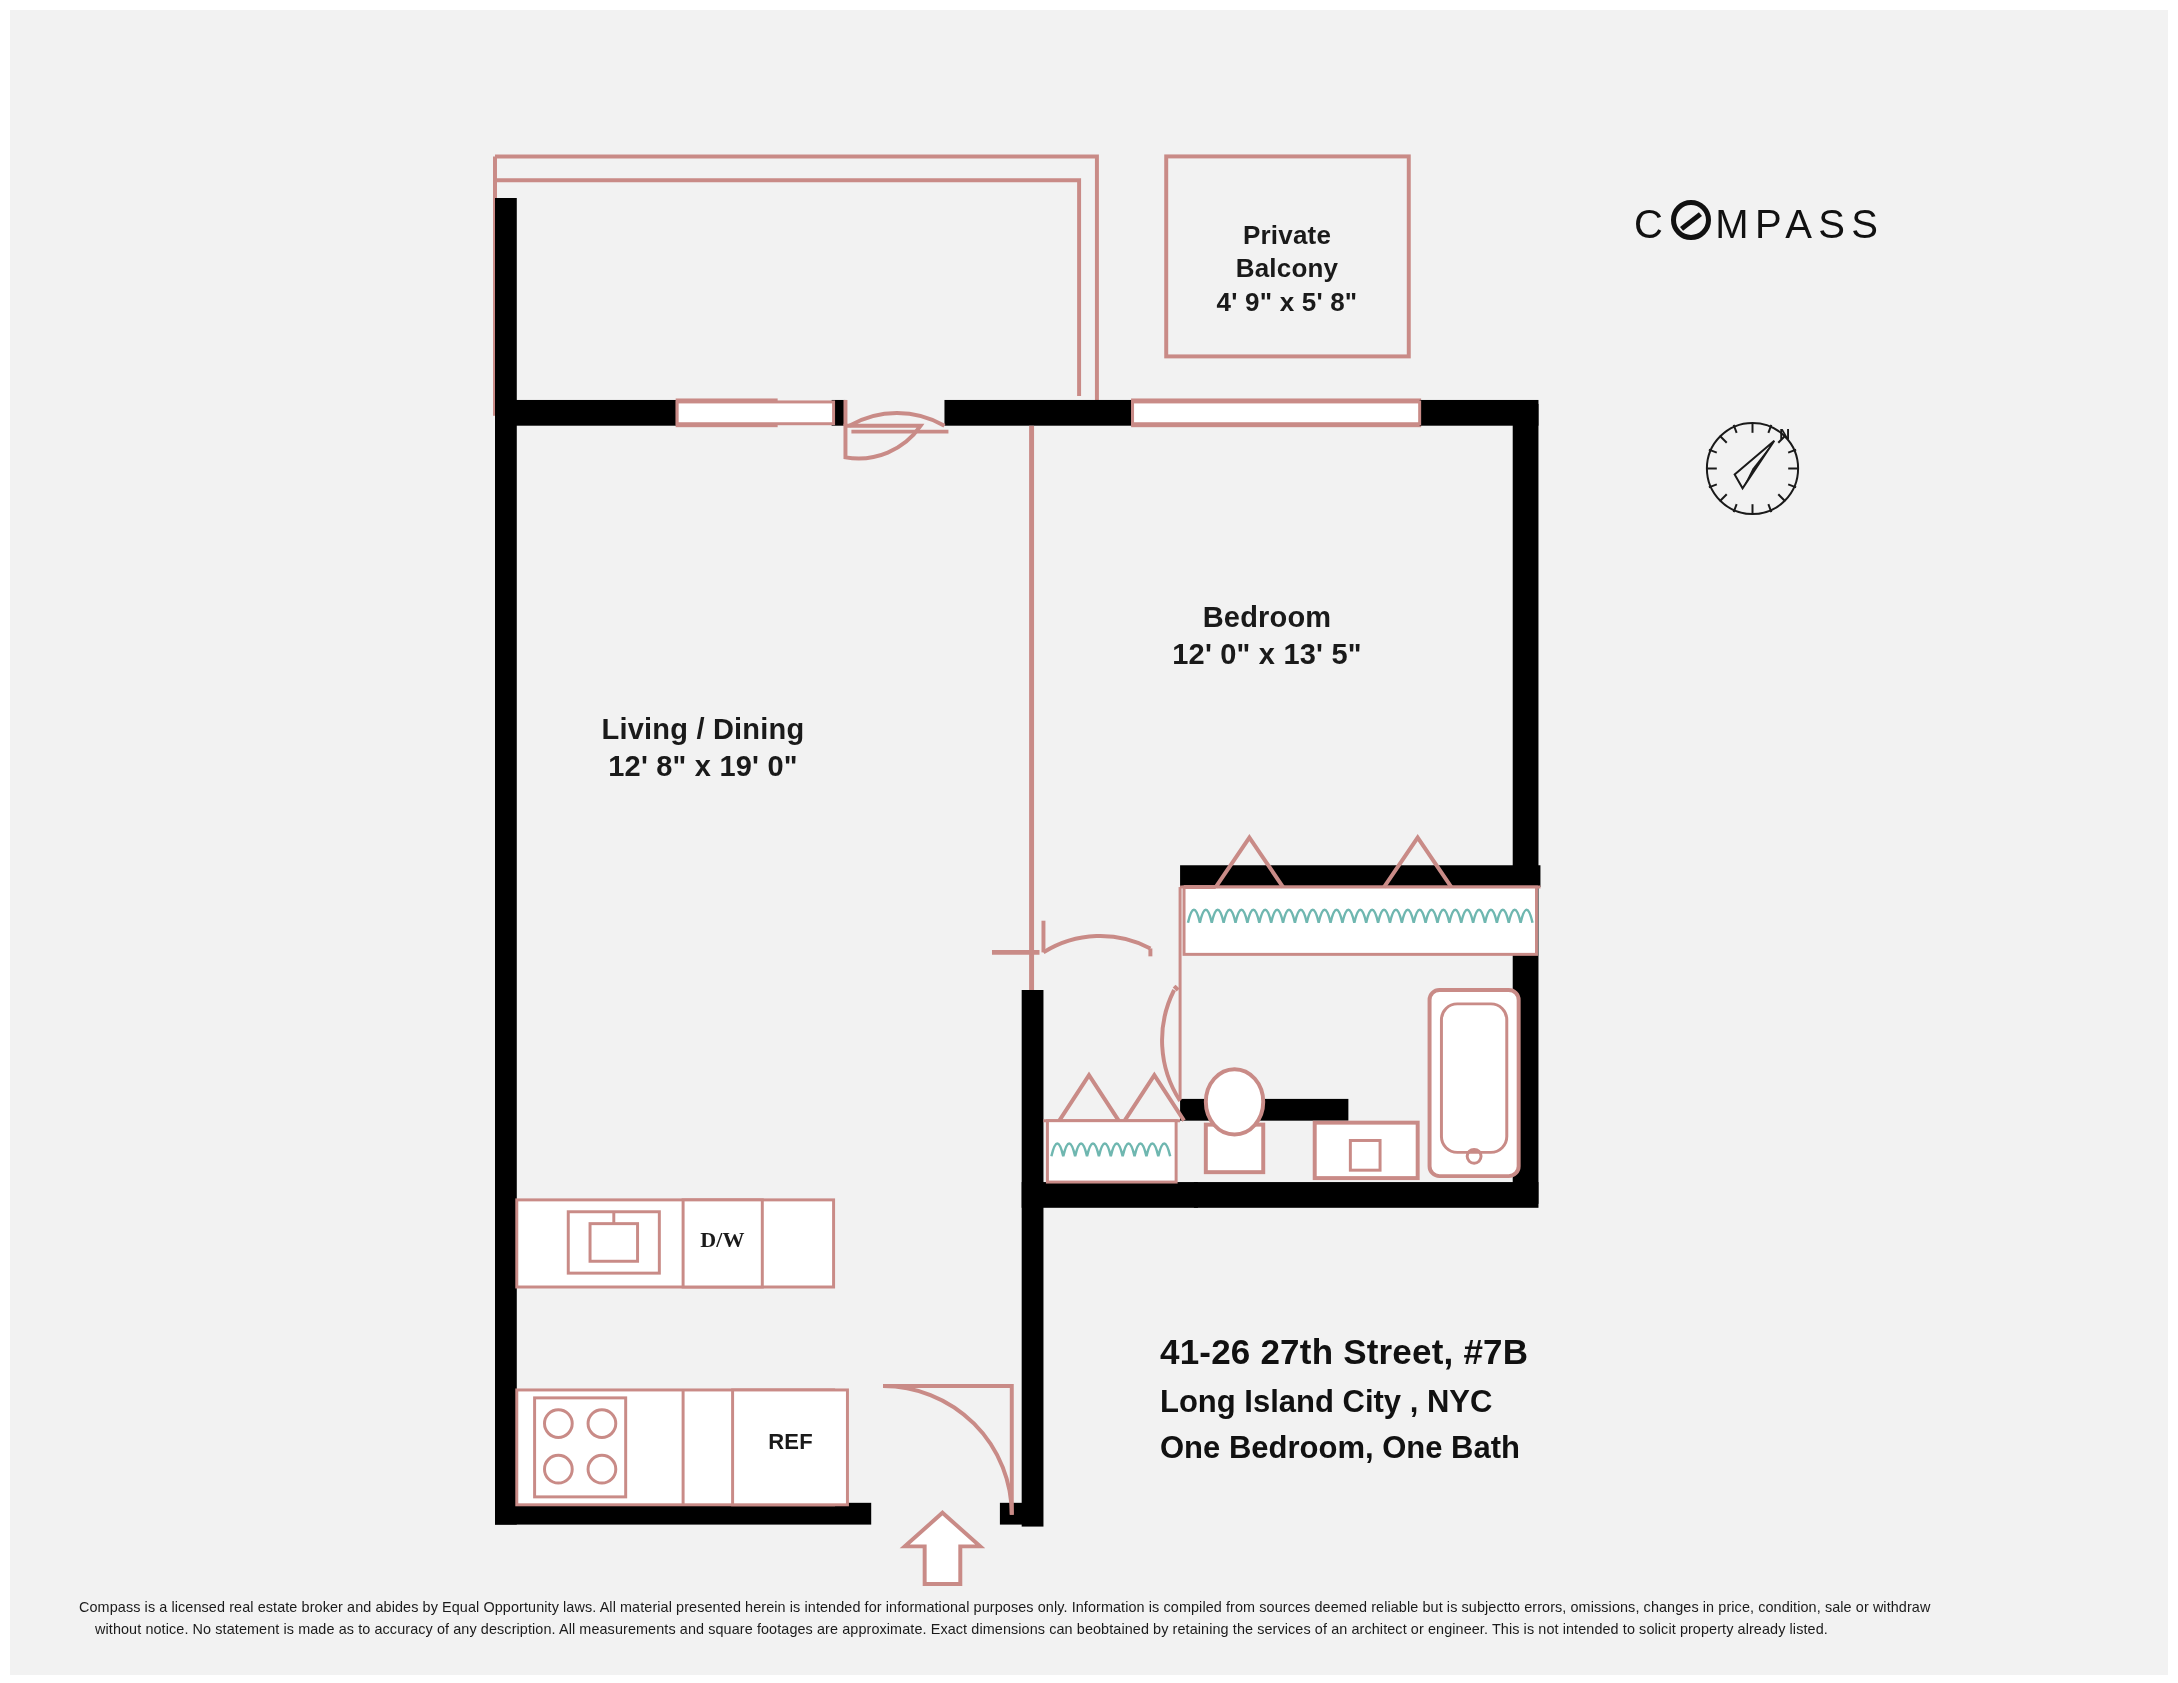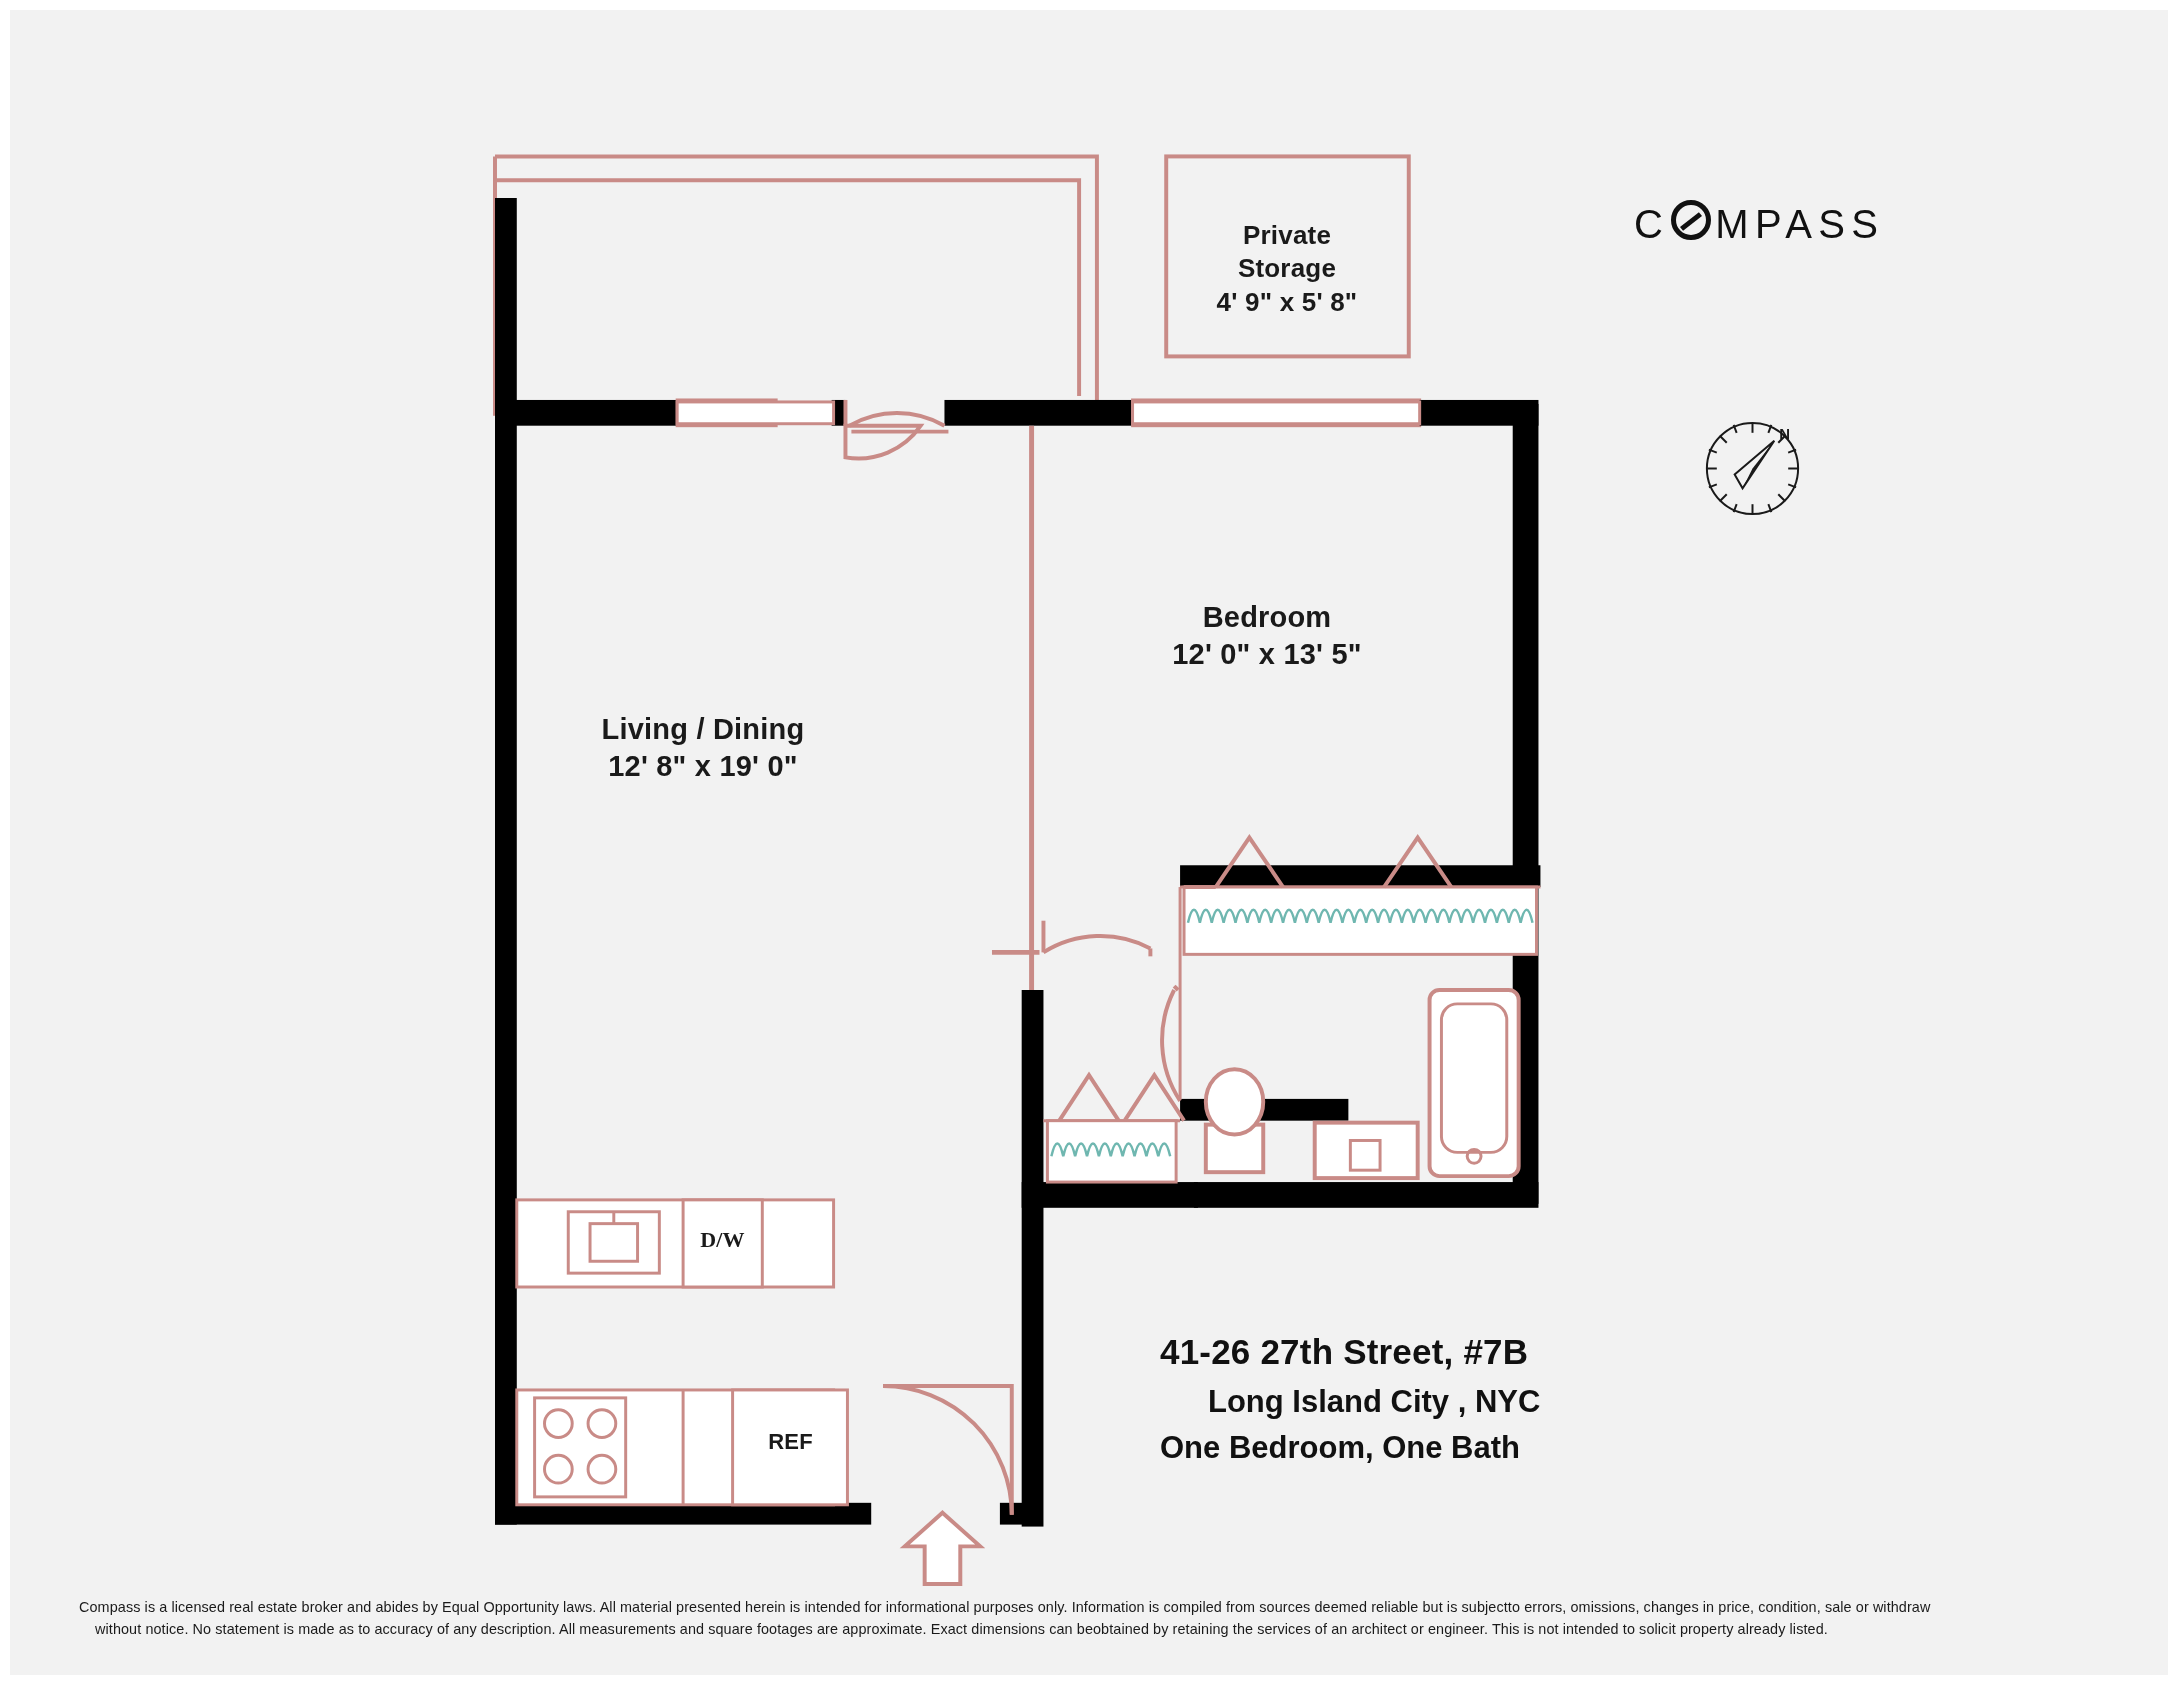--- a/index.html
+++ b/index.html
@@ -109,21 +109,20 @@
   #address-block .addr-line1 {
     font-size: 35px;
     font-weight: 700;
     margin-bottom: 12px;
     letter-spacing: 0.2px;
   }
   #address-block .addr-line2 {
     font-size: 31px;
     font-weight: 700;
     margin-bottom: 10px;
-    margin-left: 48px;
   }
   #address-block .addr-line3 {
     font-size: 31px;
     font-weight: 700;
   }
 
   
   #disclaimer {
     position: absolute;
     left: 79px;
@@ -313,21 +312,21 @@
       <line x1="77" y1="102" x2="74" y2="94"></line>
     </g>
     <polygon points="80,30 48,78 58,58" fill="#1a1a1a"></polygon>
     <polygon points="80,30 48,78 40,64" fill="none" stroke="#1a1a1a" stroke-width="2"></polygon>
     <text x="85" y="28" font-family="Liberation Sans, sans-serif" font-size="15" font-weight="700" fill="#1a1a1a">N</text>
   </svg>
 
 
   <div class="label small" style="left:1168px; top:200px; width:238px;margin-top:19px;">
     <span class="name">Private</span>
-    <span class="name">Storage</span>
+    <span class="name">Balcony</span>
     <span class="dim">4' 9" x 5' 8"</span>
   </div>
 
   <div class="label" style="left:1079px; top:599px; width:376px;">
     <span class="name">Bedroom</span>
     <span class="dim">12' 0" x 13' 5"</span>
   </div>
 
   <div class="label" style="left:495px; top:711px; width:416px;">
     <span class="name">Living / Dining</span>

